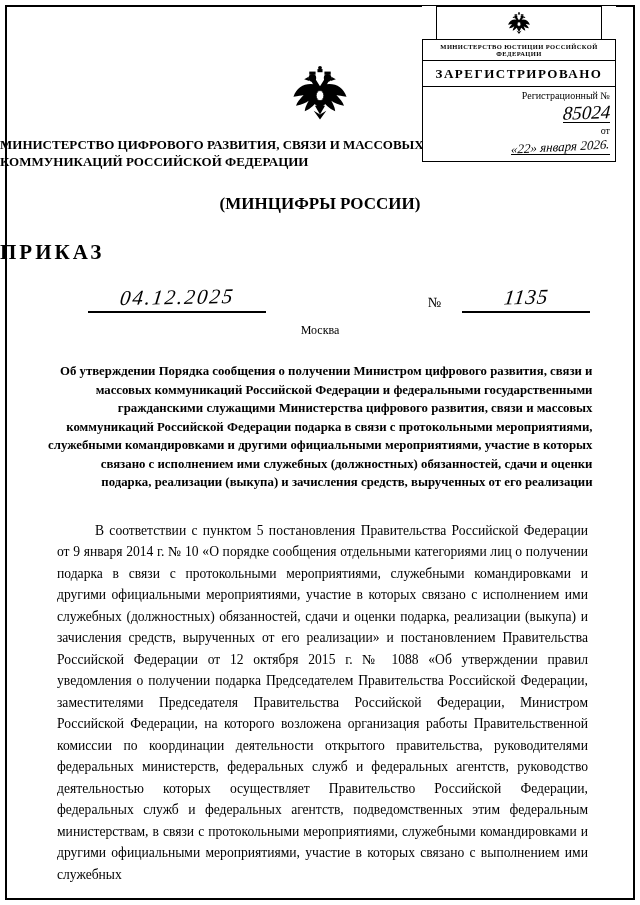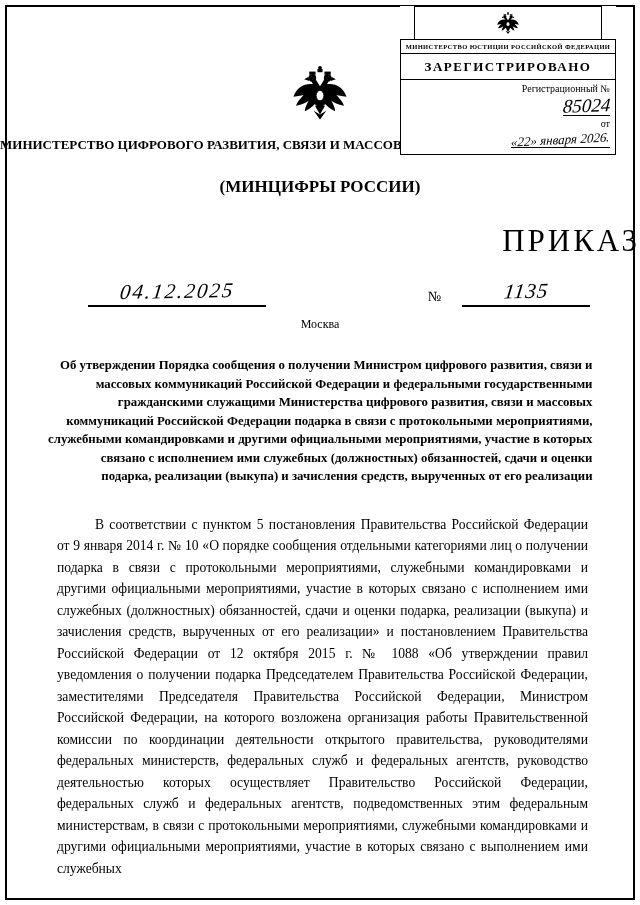--- a/index.html
+++ b/index.html
@@ -4,37 +4,37 @@
 <style>
   html,body{margin:0;padding:0;background:#e8e8e8;}
   .sheet{
     position:relative;width:640px;height:905px;background:#ffffff;
     font-family:"Liberation Serif", serif;color:#000;overflow:hidden;
     margin:0 auto;
   }
   .frame{position:absolute;inset:5px;border:2px solid #000;pointer-events:none;}
 
   
-  .stamp{position:absolute;top:6px;right:24px;width:216px;text-align:center;z-index:3;background:#fff;}
+  .stamp{position:absolute;top:6px;right:24px;width:194px;text-align:center;z-index:3;background:#fff;}
   .stamp-emblem-box{margin:0 14px;border:1px solid #000;height:32px;display:flex;align-items:center;justify-content:center;background:#fff;}
   .stamp-justice{border:1px solid #000;margin-top:-1px;font-size:6.5px;letter-spacing:.4px;padding:3px 1px;font-weight:bold;}
   .stamp-registered{border:1px solid #000;margin-top:-1px;font-size:13px;font-weight:bold;letter-spacing:1.5px;padding:5px 0 4px;}
   .stamp-bottom{border:1px solid #000;border-top:none;margin-top:-1px;padding:2px 5px 6px;}
   .reg-row{display:flex;align-items:flex-end;margin-top:2px;flex-direction:column;}
   .reg-label{font-size:10px;white-space:nowrap;padding-bottom:2px;}
   .reg-value{flex:1;border-bottom:1px solid #000;text-align:center;line-height:1;}
   .handwrite{font-style:italic;display:inline-block;}
   .hw-num{font-size:19px;transform:rotate(-2deg) skewX(-6deg);}
   .hw-date{font-size:13px;transform:rotate(-3deg) skewX(-6deg);}
 
   
   .coat{padding-top:64px;text-align:center;}
   .ministry{margin-top:8px;text-align:left;font-weight:bold;font-size:13px;line-height:17px;}
   .ministry-short{margin-top:24px;text-align:center;font-weight:bold;font-size:17px;}
-  .doc-type{margin-top:26px;text-align:right;font-weight:normal;font-size:31px;letter-spacing:3px;}
+  .doc-type{margin-top:26px;text-align:left;font-weight:bold;font-size:21px;letter-spacing:3px;}
 
   
   .dateline{position:relative;height:40px;margin-top:16px;}
   .date-slot{position:absolute;left:88px;width:178px;bottom:8px;border-bottom:2px solid #000;text-align:center;}
   .num-slot{position:absolute;left:462px;width:128px;bottom:8px;border-bottom:2px solid #000;text-align:center;}
   .no-sign{position:absolute;left:428px;bottom:10px;font-size:14px;}
   .hw-docdate{font-size:21px;letter-spacing:2px;transform:rotate(-1deg) skewX(-8deg);padding-bottom:1px;}
   .hw-docnum{font-size:21px;letter-spacing:1px;transform:rotate(-1deg) skewX(-8deg);padding-bottom:1px;}
   .city{text-align:center;font-size:12px;margin-top:2px;}
 
@@ -93,20 +93,21 @@
   </div>
 
   <div class="coat">
     <svg width="64" height="60" viewBox="0 0 100 95">
         <use href="#eagle"></use>
       </svg>
   </div>
 
   <div class="ministry">
     <div>МИНИСТЕРСТВО ЦИФРОВОГО РАЗВИТИЯ, СВЯЗИ И МАССОВЫХ</div>
+    <div>КОММУНИКАЦИЙ РОССИЙСКОЙ ФЕДЕРАЦИИ</div>
   </div>
   <div class="ministry-short">(МИНЦИФРЫ РОССИИ)</div>
 
   <div class="doc-type">ПРИКАЗ</div>
 
   <div class="dateline">
     <div class="date-slot">
       <span class="handwrite hw-docdate">04.12.2025</span>
     </div>
     <span class="no-sign">№</span>

